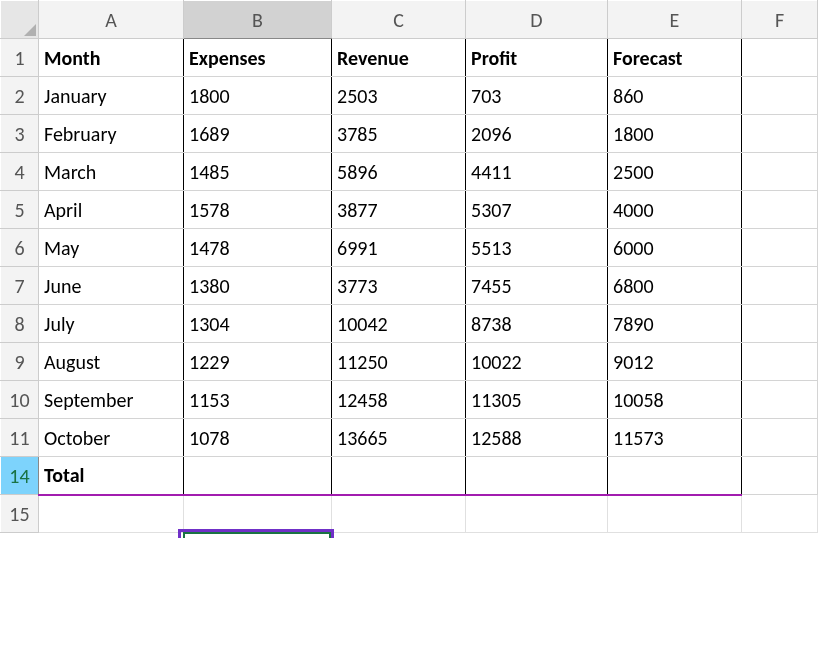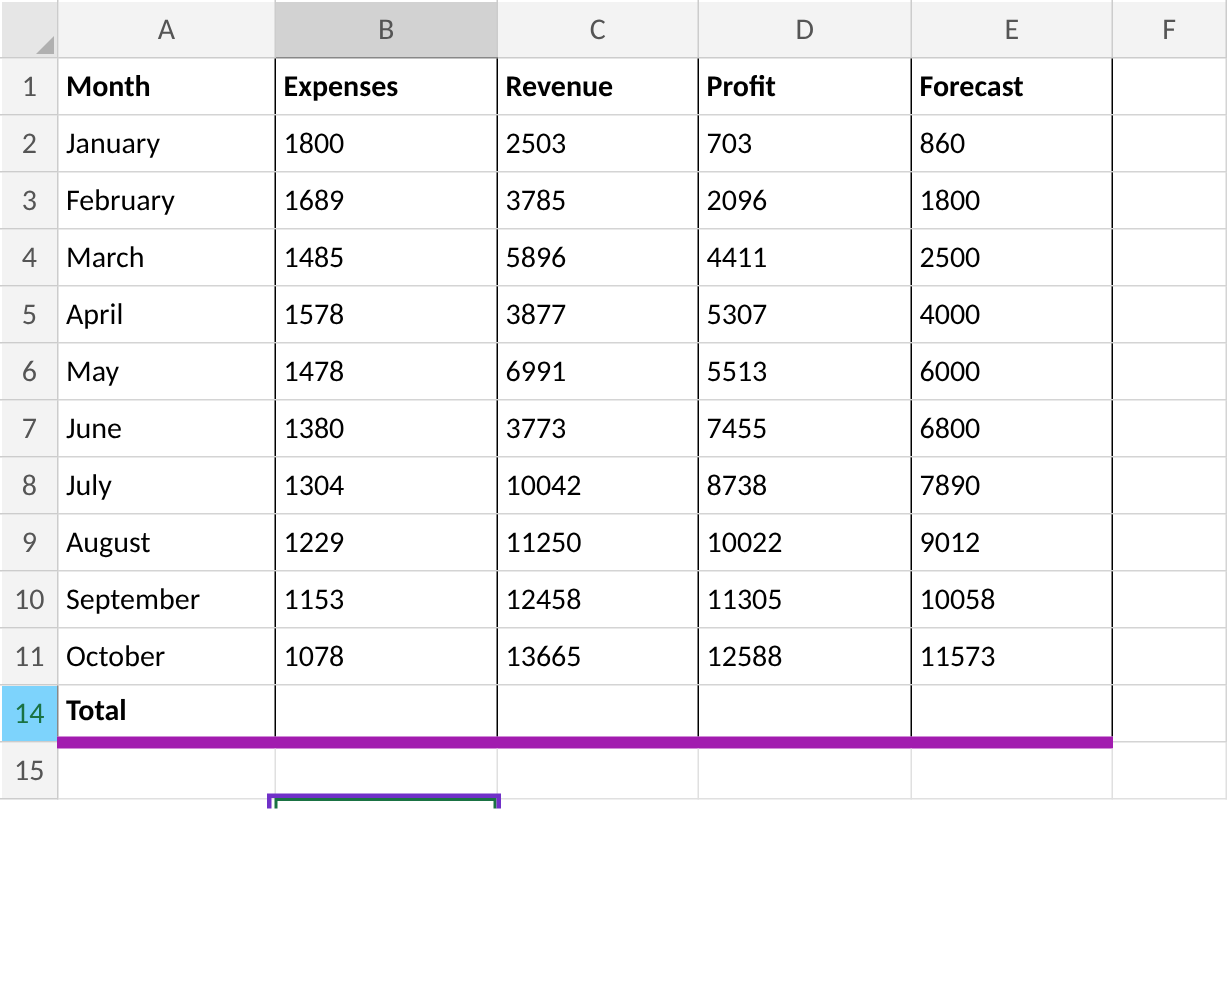--- a/index.html
+++ b/index.html
@@ -55,21 +55,21 @@
     }
     
     .cell {
       border: 1px solid #d4d4d4;
     }
     
     .bt { border-top: 1px solid #000; }
     .bl { border-left: 1px solid #000; }
     .br { border-right: 1px solid #000; }
     
-    .bb2 { border-bottom: 8px solid #a21caf; margin-left: 25px; }
+    .bb2 { border-bottom: 2px solid #a21caf; margin-left: 25px; }
     .tar { text-align: left; }
     .tal { text-align: left; }
     .bold { font-weight: bold; }
     
     .cA { width: 145px; }
     .cB { width: 148px; }
     .cC { width: 134px; }
     .cD { width: 142px; }
     .cE { width: 134px; }
     .cF { width: 76px; }

